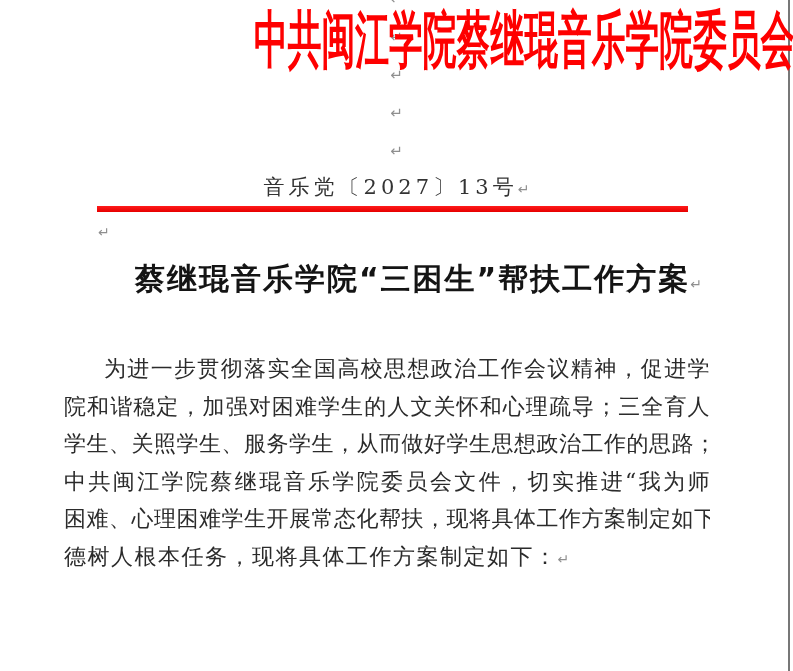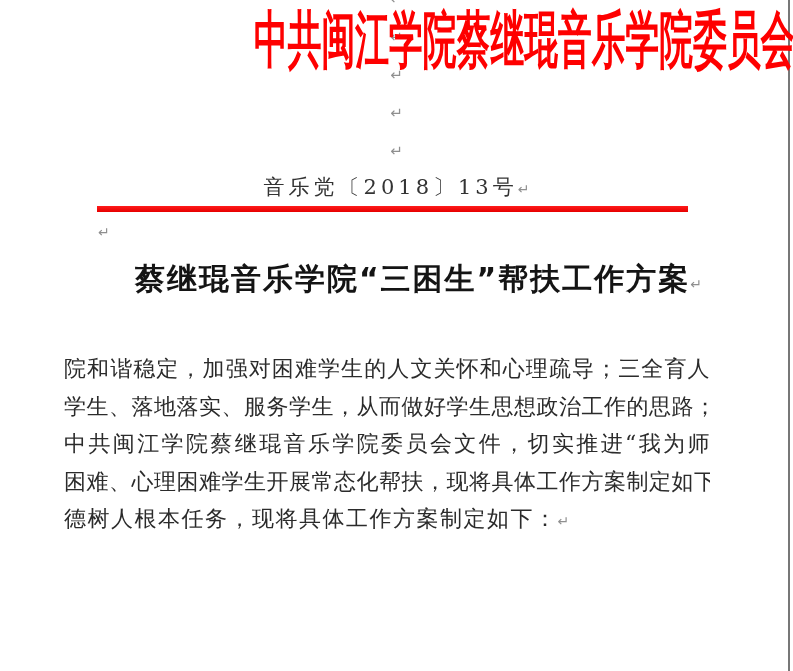--- a/index.html
+++ b/index.html
@@ -128,34 +128,35 @@
     <span>↵</span>
     <span>↵</span>
     <span>↵</span>
   </div>
 
   <div class="org-title-wrap">
     <span class="org-title">中共闽江学院蔡继琨音乐学院委员会文件</span>
   </div>
 
   <div class="doc-number">
-    <span>音乐党〔2018〕13号</span><span class="pilcrow">↵</span>
+    <span>音乐党〔2027〕13号</span><span class="pilcrow">↵</span>
   </div>
 
   <div class="red-rule"></div>
 
   <span class="pilcrow pilcrow-below-rule">↵</span>
 
   <div class="doc-title">
     <span>蔡继琨音乐学院“三困生”帮扶工作方案</span><span class="pilcrow">↵</span>
   </div>
 
   <div class="body-text">
+    <div class="body-line indent">为进一步贯彻落实全国高校思想政治工作会议精神，促进学</div>
     <div class="body-line">院和谐稳定，加强对困难学生的人文关怀和心理疏导；三全育人</div>
-    <div class="body-line">学生、落地落实、服务学生，从而做好学生思想政治工作的思路；</div>
+    <div class="body-line">学生、关照学生、服务学生，从而做好学生思想政治工作的思路；</div>
     <div class="body-line">中共闽江学院蔡继琨音乐学院委员会文件，切实推进“我为师</div>
     <div class="body-line">困难、心理困难学生开展常态化帮扶，现将具体工作方案制定如下</div>
     <div class="body-line last">
       <span>德树人根本任务，现将具体工作方案制定如下：</span><span class="pilcrow">↵</span>
     </div>
   </div>
 
 </div>
 
 </body></html>

